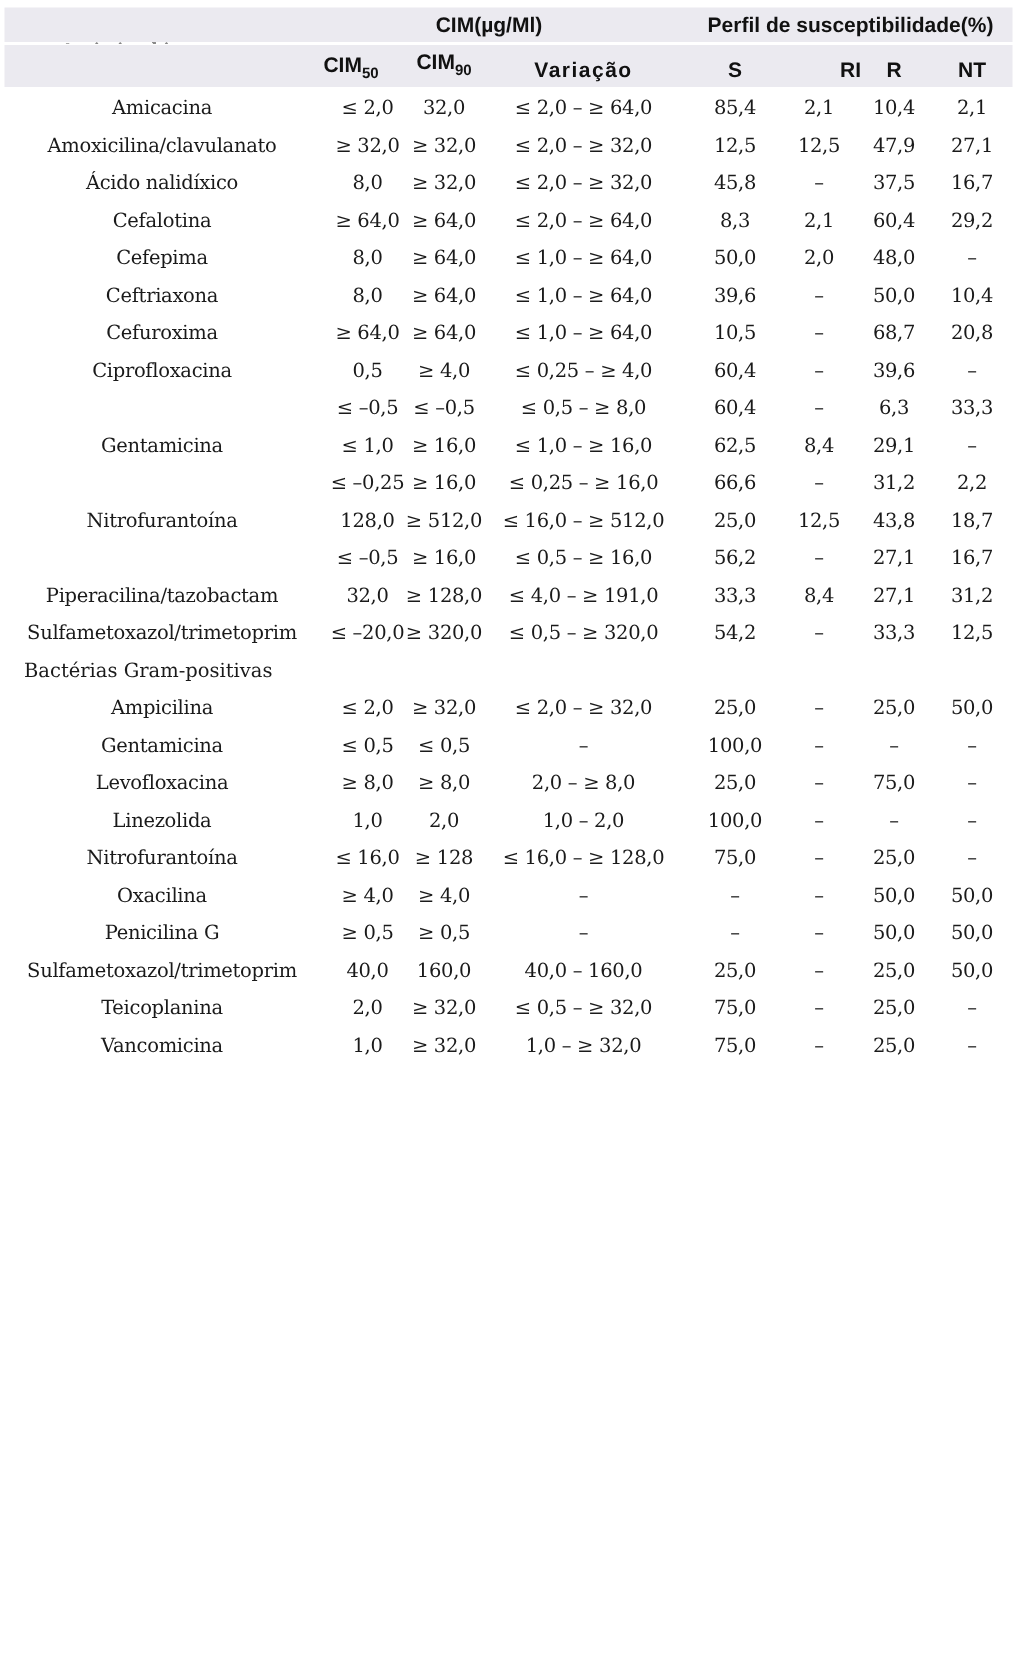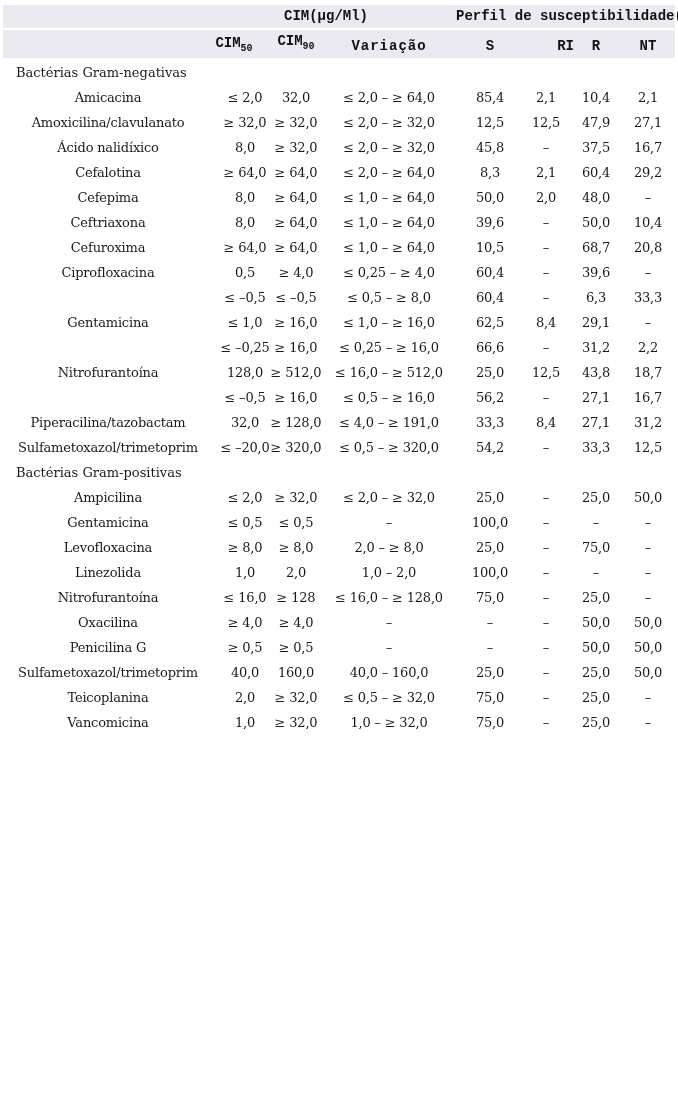--- a/index.html
+++ b/index.html
@@ -1,19 +1,19 @@
 <!DOCTYPE html>
 <html><head>
 <meta charset="utf-8">
 <style>
   html, body { margin: 0; padding: 0; background: #ffffff; }
   body { width: 678px; height: 1113px; position: relative; overflow: hidden; font-family: "DejaVu Serif", serif; color: #111; }
   .hdr1 { position: absolute; left: 3px; top: 5px; width: 672px; height: 23px; background: #ebeaf0; }
   .hdr2 { position: absolute; left: 3px; top: 30px; width: 672px; height: 28px; background: #ebeaf0; }
-  .hcell { position: absolute; font-family: Liberation Mono, monospace; font-weight: bold; font-size: 14px; text-align: center; white-space: nowrap; }
+  .hcell { position: absolute; font-family: Liberation Sans, sans-serif; font-weight: bold; font-size: 14px; text-align: center; white-space: nowrap; }
   .hcell sub { font-size: 10px; vertical-align: -4px; }
   .clipped { position: absolute; left: 40px; top: 20px; width: 120px; height: 9px; overflow: hidden; font-family: "Liberation Serif", serif; font-weight: bold; font-size: 14px; color:#111; }
   .clipped span { display:block; margin-top: 7px; }
   .rows { position: absolute; left: 0; top: 61px; width: 678px; }
   .row { position: relative; height: 25px; font-size: 13px; font-weight: 300; color: #1a1a1a; }
   .row .c { position: absolute; top: 4px; text-align: center; white-space: nowrap; letter-spacing: -0.2px; }
   .group { position: relative; height: 25px; font-size: 13px; color: #1a1a1a; }
   .group span { position: absolute; left: 16px; top: 4px; white-space: nowrap; }
   .c0 { left: 0; width: 216px; }
   .c1 { left: 215px; width: 60px; }
@@ -39,23 +39,20 @@
 
 <div class="hcell" style="left:204px; top:35px; width:60px;"><span>CIM</span><sub>50</sub></div>
 <div class="hcell" style="left:264px; top:33px; width:64px;"><span>CIM</span><sub>90</sub></div>
 <div class="hcell" style="left:326px; top:38px; width:126px; letter-spacing:1px;">Variação</div>
 <div class="hcell" style="left:460px; top:38px; width:60px;">S</div>
 <div class="hcell" style="left:518px; top:38px; width:56px;text-align:right;">RI</div>
 <div class="hcell" style="left:568px; top:38px; width:56px;">R</div>
 <div class="hcell" style="left:620px; top:38px; width:56px;">NT</div>
 
 <div class="rows" id="rows">
-    <div class="group">
-      <span>Bactérias Gram-negativas</span>
-    </div>
     <div class="row">
       <div class="c c0">Amicacina</div>
       <div class="c c1">≤ 2,0</div>
       <div class="c c2">32,0</div>
       <div class="c c3">≤ 2,0 – ≥ 64,0</div>
       <div class="c c4">85,4</div>
       <div class="c c5">2,1</div>
       <div class="c c6">10,4</div>
       <div class="c c7">2,1</div>
     </div>

